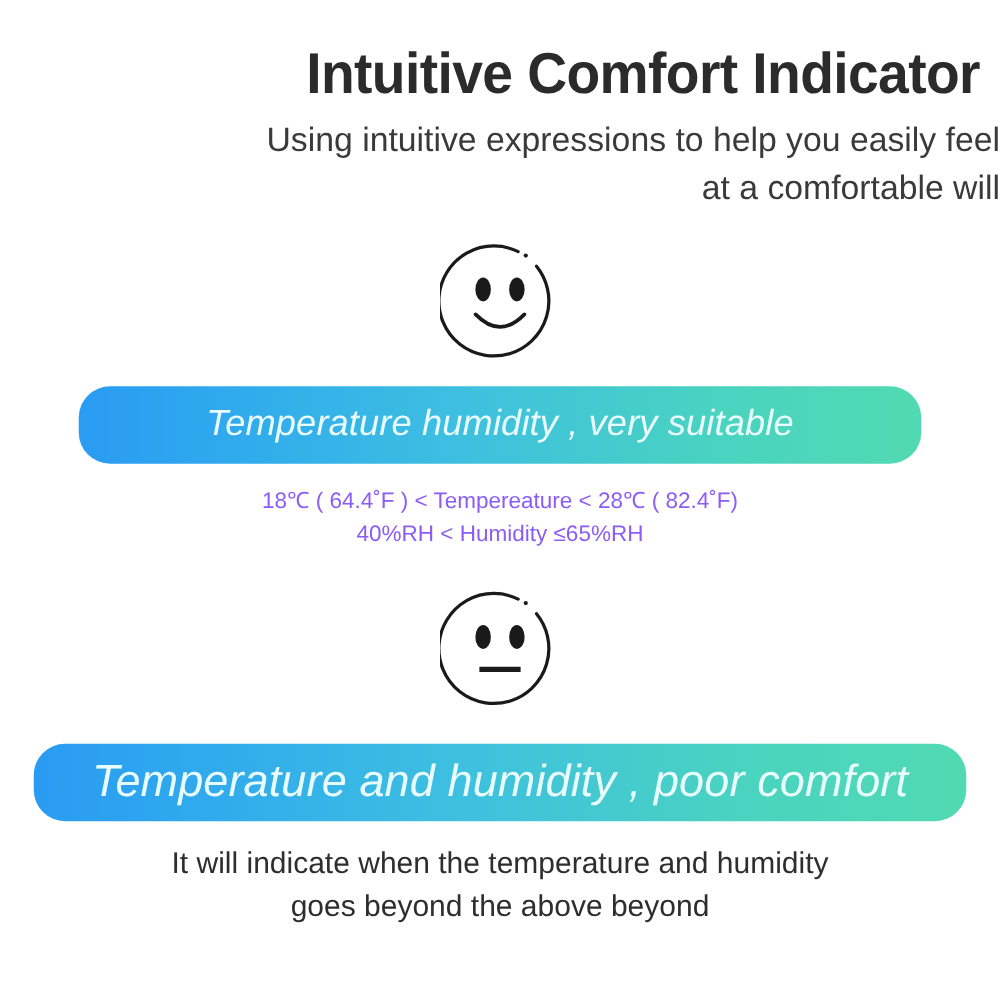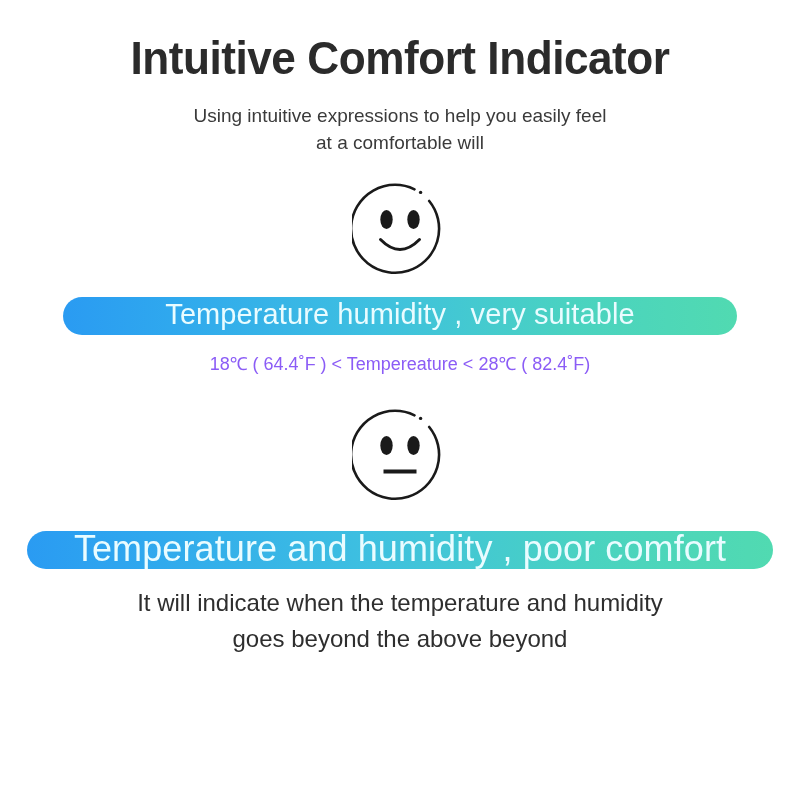--- a/index.html
+++ b/index.html
@@ -17,62 +17,63 @@
 
   .page {
     position: relative;
     width: 800px;
     height: 800px;
     background: #ffffff;
   }
 
   
   .header {
-    text-align: center;
+    text-align: right;
     padding-top: 34px;
   }
   .page-title {
     font-family: "Liberation Sans", sans-serif;
     font-size: 46px;
     font-weight: bold;
     color: #2b2b2b;
     letter-spacing: -0.5px;
     line-height: 1.08;
     margin: 0;
     transform: scaleX(0.96);
   }
   .subtitle {
-    margin: 19px 0 0 0;
-    font-size: 19px;
+    margin: 9px 0 0 0;
+    font-size: 27px;
     color: #3a3a3a;
     line-height: 1.42;
     font-weight: normal;
   }
   .subtitle-line {
     display: block;
   }
 
   
   .face-wrap {
     display: flex;
     justify-content: center;
   }
   .face-smile-wrap { margin-top: 22px; }
   .face-neutral-wrap { margin-top: 28px; }
 
   .face-svg { display: block; }
 
   
   .banner {
-    height: 38px;
+    height: 62px;
     border-radius: 25px;
     display: flex;
     align-items: center;
     justify-content: center;
     box-sizing: border-box;
+    font-style: italic;
   }
   .banner-text {
     font-size: 29px;
     color: #e9fcff;
     white-space: nowrap;
     line-height: 1;
     letter-spacing: 0.1px;
     transform: translateY(-1px);
   }
   .banner-suitable {
@@ -134,20 +135,21 @@
       <path d="M 28.5 60.5 Q 48 80.5 67.5 60.5" fill="none" stroke="#1a1a1a" stroke-width="3" stroke-linecap="round"></path>
     </svg>
   </div>
 
   <div class="banner banner-suitable">
     <span class="banner-text">Temperature humidity , very suitable</span>
   </div>
 
   <div class="spec">
     <span class="spec-line">18℃ ( 64.4˚F ) &lt; Tempereature &lt; 28℃ ( 82.4˚F)</span>
+    <span class="spec-line">40%RH  &lt;  Humidity ≤65%RH</span>
   </div>
 
   <div class="face-wrap face-neutral-wrap">
     <svg class="face-svg" width="96" height="96" viewBox="0 0 96 96">
 
       <path d="M 77.2 22.0
                A 44 44 0 1 1 62.5 10.3" fill="none" stroke="#1a1a1a" stroke-width="2.6" stroke-linecap="round"></path>
       <circle cx="68.6" cy="13.4" r="1.7" fill="#1a1a1a"></circle>
 
       <ellipse cx="34.5" cy="40.5" rx="6.2" ry="9.6" fill="#1a1a1a"></ellipse>

